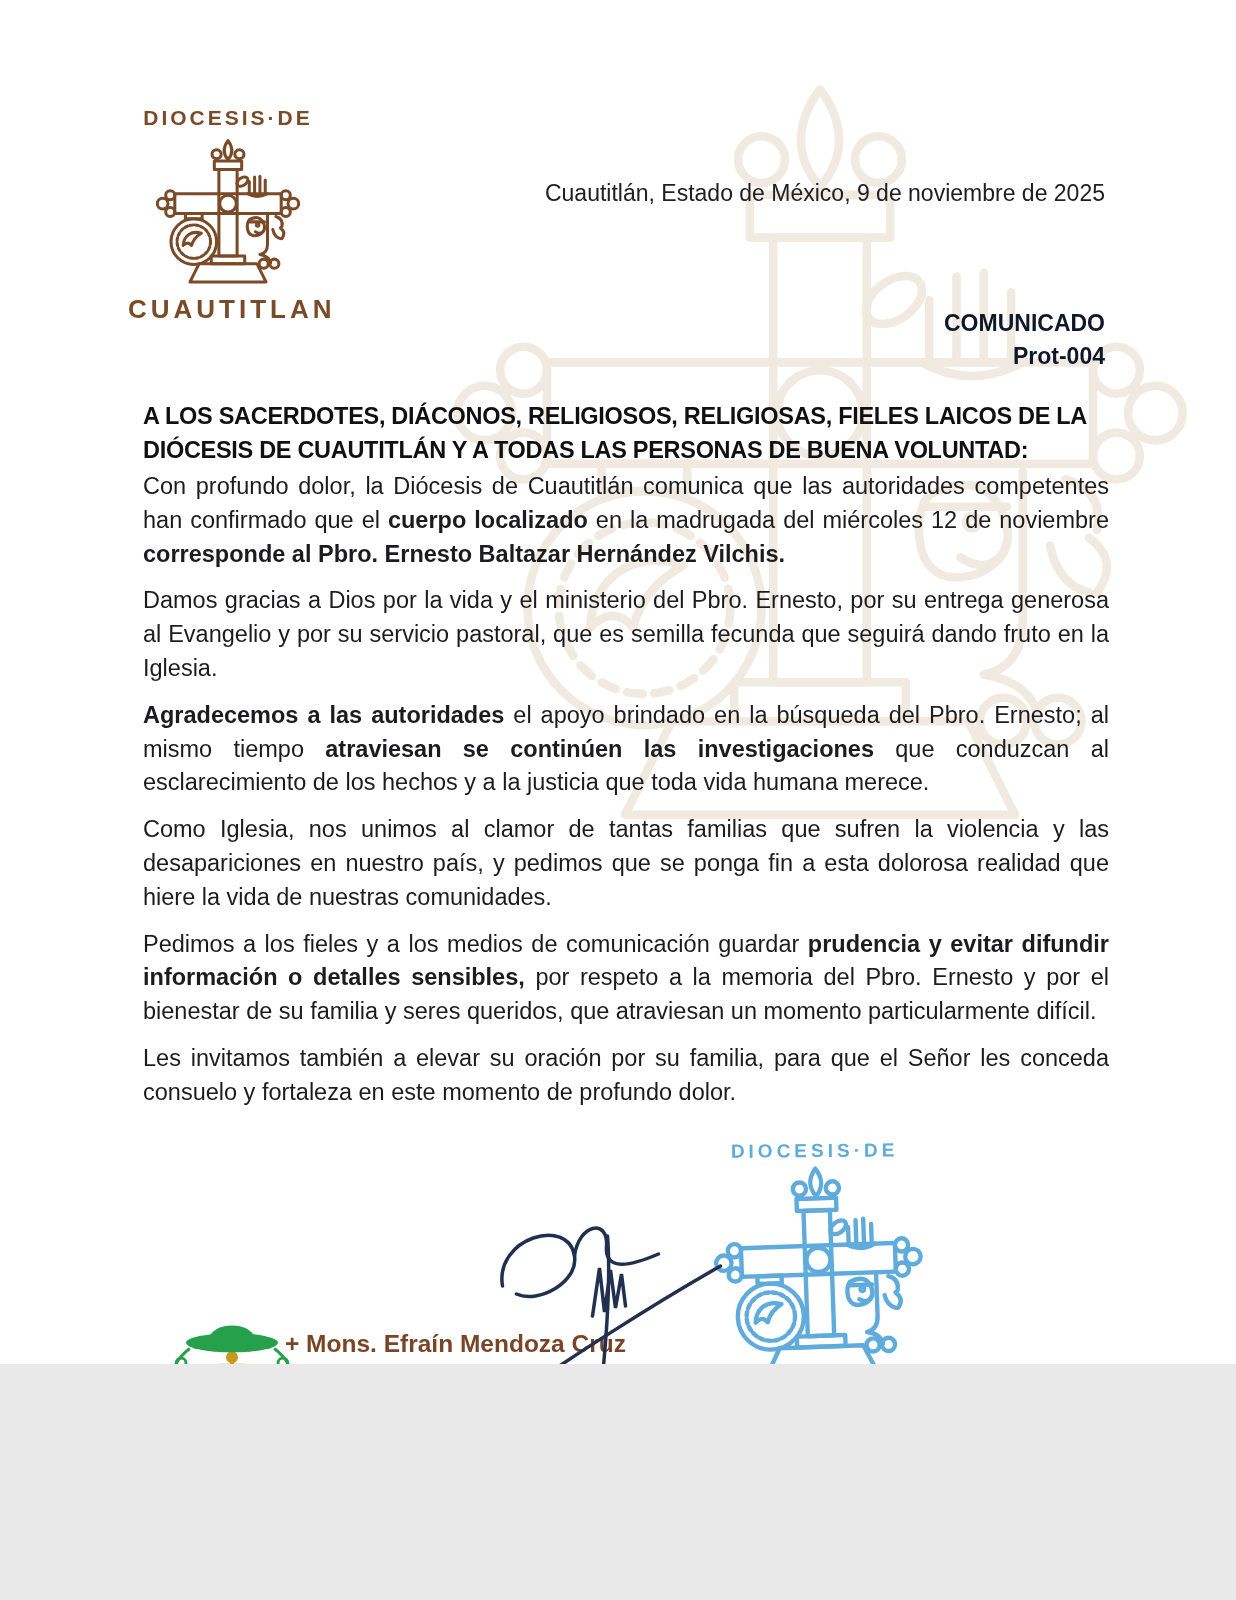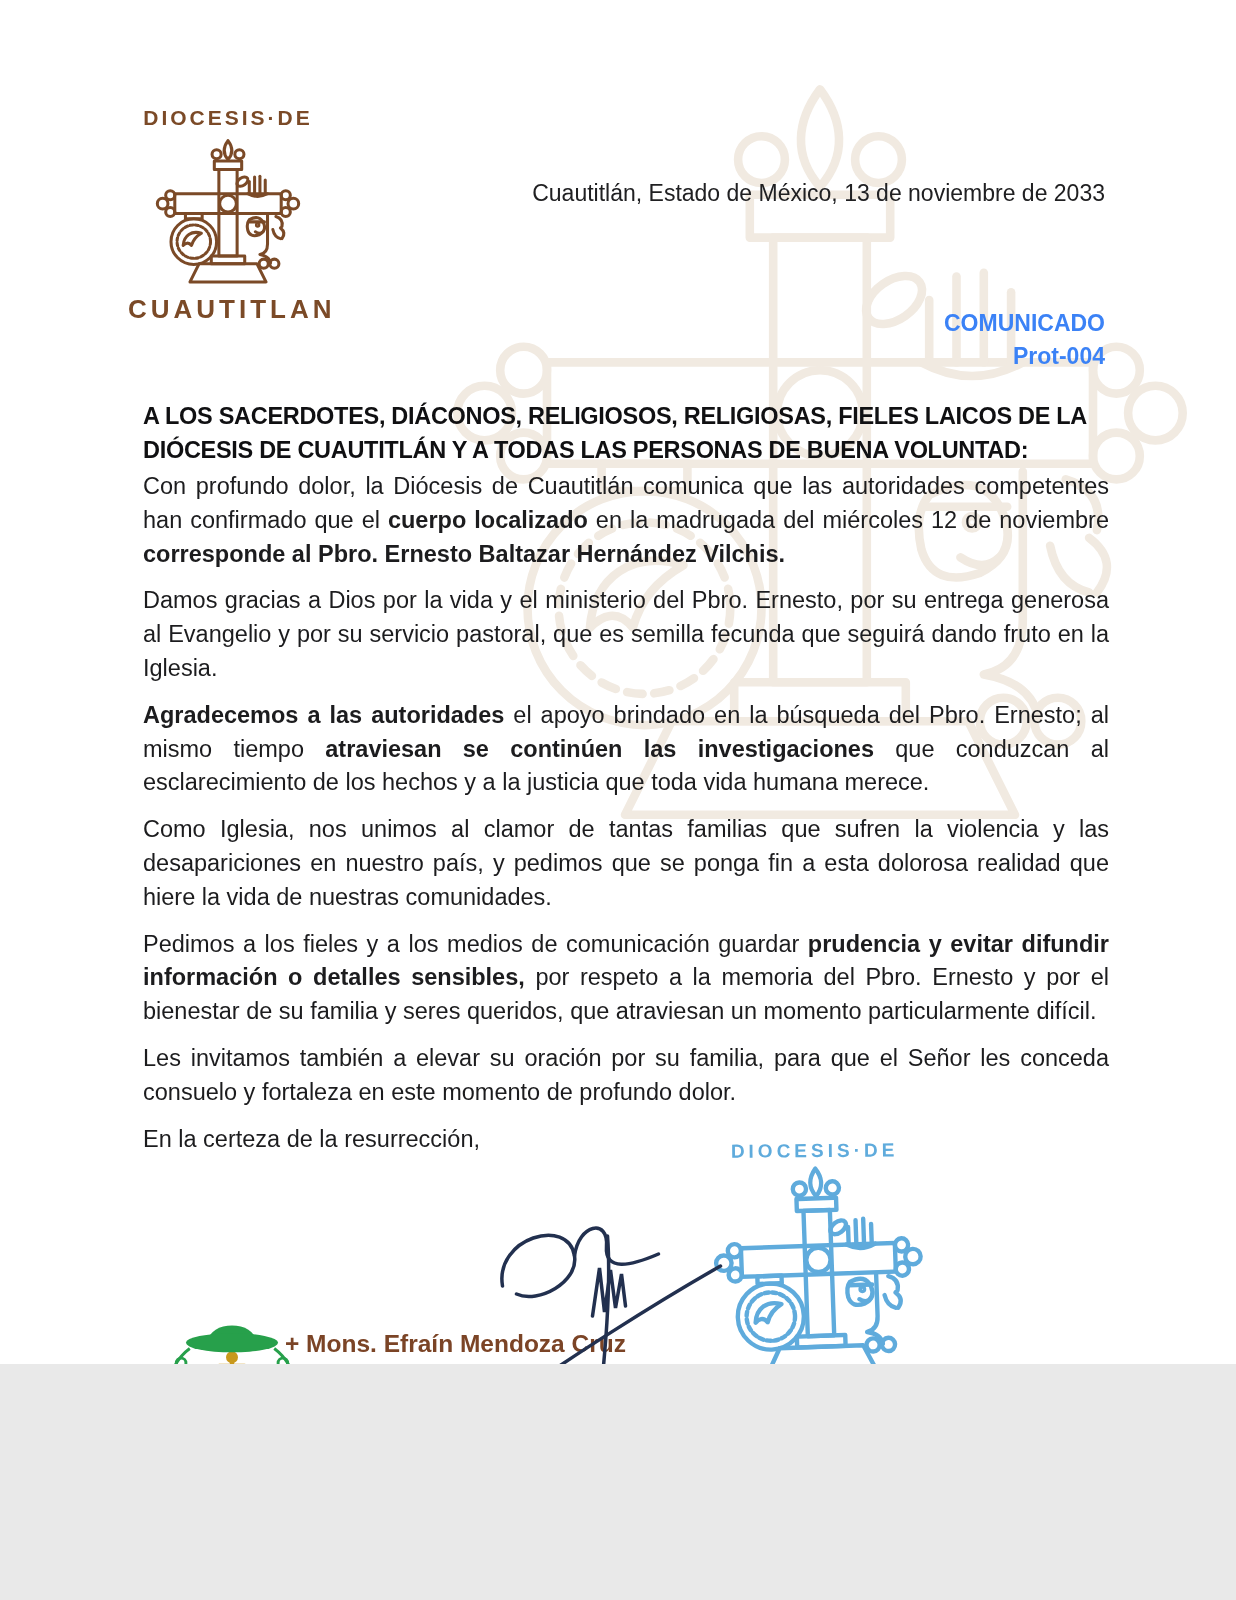--- a/index.html
+++ b/index.html
@@ -14,21 +14,21 @@
   .watermark svg{color:#f1eae1;stroke:#f1eae1;stroke-width:2.2;}
   
   .logo-block{position:absolute;left:128px;top:106px;width:200px;text-align:center;z-index:2;}
   .logo-top{font-size:21px;font-weight:bold;letter-spacing:3px;color:#7b4a27;transform:scaleY(.96);}
   .logo-emblem{margin-top:6px;}
   .logo-emblem svg{color:#7b4a27;stroke:#7b4a27;stroke-width:4;}
   .logo-bottom{font-size:26px;font-weight:bold;letter-spacing:4px;color:#7b4a27;margin-top:2px;transform:scaleY(.96);}
   
   .dateline{position:absolute;top:180px;right:131px;font-size:23px;color:#202022;z-index:2;}
   .press-office{position:absolute;top:252px;right:131px;font-size:23px;font-weight:bold;color:#7b4426;z-index:2;}
-  .comunicado-block{position:absolute;top:307px;right:131px;text-align:right;font-size:23px;font-weight:bold;color:#3b82f6;line-height:33px;z-index:2;}
+  .comunicado-block{position:absolute;top:307px;right:131px;text-align:right;font-size:23px;font-weight:bold;color:#0f172a;line-height:33px;z-index:2;}
   
   .salutation{
     position:absolute;left:143px;top:399px;width:966px;
     font-size:23.5px;font-weight:bold;color:#101012;line-height:34px;letter-spacing:-.3px;z-index:2;
   }
   .body-text{position:absolute;left:143px;top:470px;width:966px;z-index:2;}
   .body-text p{margin:0 0 13px 0;font-size:23.5px;line-height:33.8px;text-align:justify;color:#1c1c1e;}
   .body-text p.closing{text-align:left;margin-top:0;}
   
   .crest{position:absolute;left:136px;top:1308px;width:192px;height:200px;z-index:2;}
@@ -107,38 +107,37 @@
   <div class="logo-block">
     <div class="logo-top">DIOCESIS·DE</div>
     <div class="logo-emblem">
       <svg viewBox="0 0 200 200" width="152" height="152">
           <use href="#emblem-shape"></use>
         </svg>
     </div>
     <div class="logo-bottom">CUAUTITLAN</div>
   </div>
 
-  <div class="dateline">Cuautitlán, Estado de México, 13 de noviembre de 2033</div>
+  <div class="dateline">Cuautitlán, Estado de México, 9 de noviembre de 2025</div>
   <div class="comunicado-block">
     <div>COMUNICADO</div>
     <div>Prot-004</div>
   </div>
 
   <div class="salutation">A LOS SACERDOTES, DIÁCONOS, RELIGIOSOS, RELIGIOSAS, FIELES LAICOS DE LA DIÓCESIS DE CUAUTITLÁN Y A TODAS LAS PERSONAS DE BUENA VOLUNTAD:</div>
 
   <div class="body-text">
     <div id="body-paragraphs">
         <p><span>Con profundo dolor, la Diócesis de Cuautitlán comunica que las autoridades competentes han confirmado que el </span><strong>cuerpo localizado</strong><span> en la madrugada del miércoles 12 de noviembre </span><strong>corresponde al Pbro. Ernesto Baltazar Hernández Vilchis.</strong></p>
         <p><span>Damos gracias a Dios por la vida y el ministerio del Pbro. Ernesto, por su entrega generosa al Evangelio y por su servicio pastoral, que es semilla fecunda que seguirá dando fruto en la Iglesia.</span></p>
         <p><strong>Agradecemos a las autoridades</strong><span> el apoyo brindado en la búsqueda del Pbro. Ernesto; al mismo tiempo </span><strong>atraviesan se continúen las investigaciones</strong><span> que conduzcan al esclarecimiento de los hechos y a la justicia que toda vida humana merece.</span></p>
         <p><span>Como Iglesia, nos unimos al clamor de tantas familias que sufren la violencia y las desapariciones en nuestro país, y pedimos que se ponga fin a esta dolorosa realidad que hiere la vida de nuestras comunidades.</span></p>
         <p><span>Pedimos a los fieles y a los medios de comunicación guardar </span><strong>prudencia y evitar difundir información o detalles sensibles,</strong><span> por respeto a la memoria del Pbro. Ernesto y por el bienestar de su familia y seres queridos, que atraviesan un momento particularmente difícil.</span></p>
         <p><span>Les invitamos también a elevar su oración por su familia, para que el Señor les conceda consuelo y fortaleza en este momento de profundo dolor.</span></p>
       </div>
-    <p class="closing">En la certeza de la resurrección,</p>
   </div>
 
   <div class="stamp">
     <div class="stamp-top">DIOCESIS·DE</div>
     <div class="stamp-emblem">
       <svg viewBox="0 0 200 200" width="220" height="220">
           <use href="#emblem-shape"></use>
         </svg>
     </div>
     <div class="stamp-bottom">CUAUTITLAN</div>

